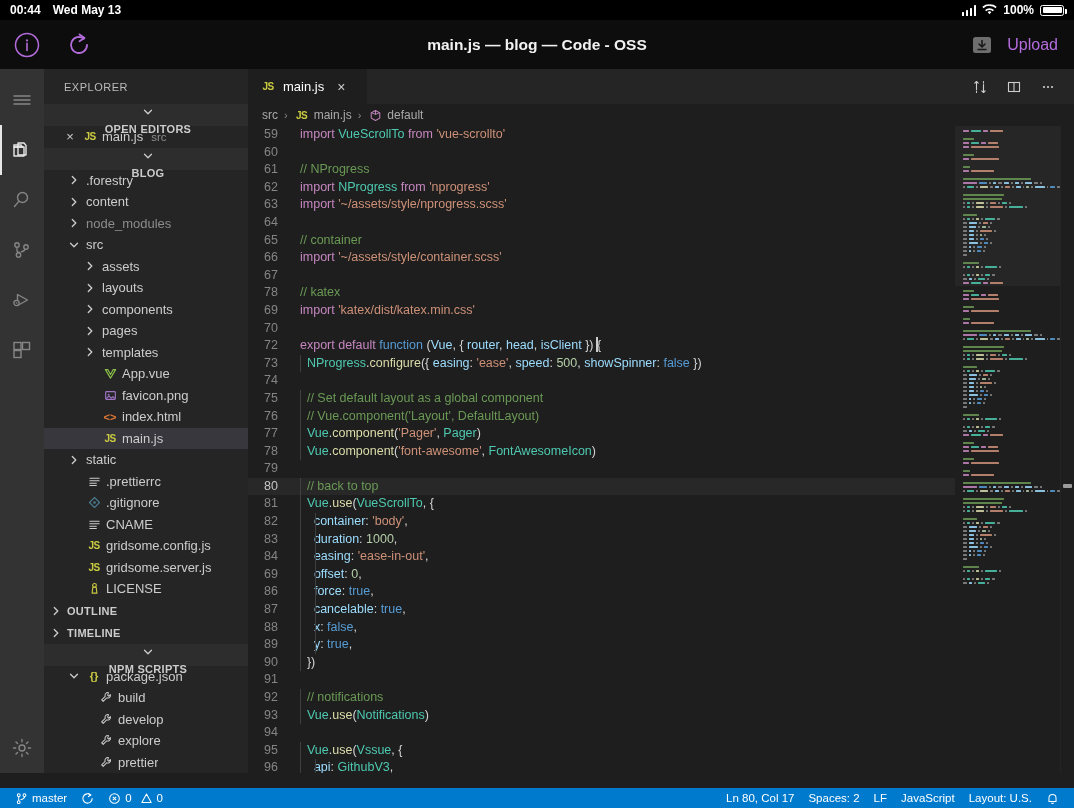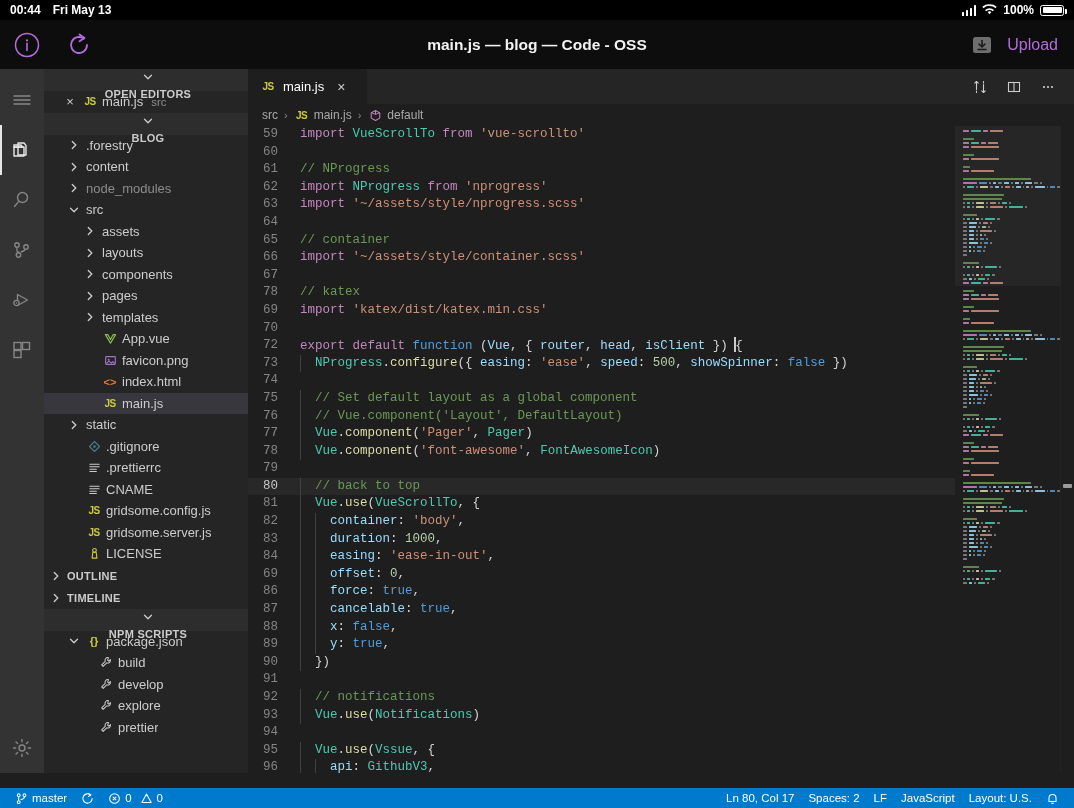--- a/index.html
+++ b/index.html
@@ -115,21 +115,21 @@
   .breadcrumb {
     height: 22px; display: flex; align-items: center; gap: 4px;
     padding-left: 14px; color: #a9a9a9; font-size: 12px; background: #1e1e1e; flex:none;
   }
   .bc-sep { color: #8a8a8a; font-size: 11px; margin: 0 2px;}
   .bc-item { display:flex; align-items:center; gap:4px; }
 
   .code-wrap { flex: 1; display: flex; position: relative; min-height: 0; overflow: hidden; background:#1e1e1e;}
   .code-scroll { flex: 1; position: relative; overflow: hidden; }
   .code {
-    font-family: Liberation Mono, monospace;
+    font-family: Liberation Sans, sans-serif;
     font-size: 12.5px; line-height: 17.6px;
   }
   .cline { display: flex; height: 17.6px; align-items: center; white-space: pre; }
   .cline.hl { background: #282828; }
   .lno {
     width: 44px; flex: none; text-align: right; padding-right: 14px;
     color: #858585; font-size: 12.5px;
   }
   .lno.cur { color: #c6c6c6; }
   .ctext { position: relative; padding-left: 8px; color: #d4d4d4; }
@@ -167,21 +167,21 @@
   svg { display: block; }
 </style>
 </head>
 <body>
 
 <div class="app">
 
   <div class="os-bar">
     <div class="os-left">
       <span>00:44</span>
-      <span>Fri May 13</span>
+      <span>Wed May 13</span>
     </div>
     <div class="os-right">
       <span class="sig-bars">
           <i></i>
           <i></i>
           <i></i>
           <i></i>
         </span>
       <span>
         <svg width="15" height="12" viewBox="0 0 16 12">
@@ -269,20 +269,21 @@
       <div class="act-spacer"></div>
       <div class="act-item">
         <svg width="24" height="24" viewBox="0 0 24 24">
             <circle cx="12" cy="12" r="3" fill="none" stroke="currentColor" stroke-width="1.4"></circle>
             <path d="M12 3.5v2.2M12 18.3v2.2M20.5 12h-2.2M5.7 12H3.5M18 6l-1.6 1.6M7.6 16.4L6 18M18 18l-1.6-1.6M7.6 7.6L6 6" stroke="currentColor" stroke-width="1.4" stroke-linecap="round"></path>
           </svg>
       </div>
     </div>
 
     <div class="sidebar">
+      <div class="side-title">EXPLORER</div>
 
       <div class="sect-head shaded">
         <span class="chev">
           <svg width="12" height="12" viewBox="0 0 12 12">
               <path d="M2.5 4.3L6 7.8l3.5-3.5" fill="none" stroke="currentColor" stroke-width="1.3" stroke-linecap="round" stroke-linejoin="round"></path>
             </svg>
         </span>
         <span>OPEN EDITORS</span>
       </div>
       <div class="row" style="padding-left:18px">
@@ -407,36 +408,36 @@
           <div class="row" style="padding-left: 22px;">
             <span class="chev">
               <svg width="12" height="12" viewBox="0 0 12 12">
                 <path d="M4.3 2.5L7.8 6l-3.5 3.5" fill="none" stroke="currentColor" stroke-width="1.3" stroke-linecap="round" stroke-linejoin="round"></path>
               </svg>
             </span>
             <span class="nm">static</span>
           </div>
           <div class="row" style="padding-left: 22px;">
             <span style="width:16px;flex:none"></span>
+            <span class="ficon pref-ico">
+              <svg width="13" height="13" viewBox="0 0 14 14">
+                <path d="M2 3.4h10M2 6.2h10M2 9h7M2 11.4h7" stroke="#cccccc" stroke-width="1.1" stroke-linecap="round"></path>
+              </svg>
+            </span>
+            <span class="nm">.prettierrc</span>
+          </div>
+          <div class="row" style="padding-left: 22px;">
+            <span style="width:16px;flex:none"></span>
             <span class="ficon git-ico">
               <svg width="13" height="13" viewBox="0 0 14 14">
                 <path d="M7 1.6l5.4 5.4L7 12.4 1.6 7z" fill="none" stroke="#4a7a8c" stroke-width="1.2" stroke-linejoin="round"></path>
                 <circle cx="7" cy="7" r="1.4" fill="#4a7a8c"></circle>
               </svg>
             </span>
             <span class="nm">.gitignore</span>
-          </div>
-          <div class="row" style="padding-left: 22px;">
-            <span style="width:16px;flex:none"></span>
-            <span class="ficon pref-ico">
-              <svg width="13" height="13" viewBox="0 0 14 14">
-                <path d="M2 3.4h10M2 6.2h10M2 9h7M2 11.4h7" stroke="#cccccc" stroke-width="1.1" stroke-linecap="round"></path>
-              </svg>
-            </span>
-            <span class="nm">.prettierrc</span>
           </div>
           <div class="row" style="padding-left: 22px;">
             <span style="width:16px;flex:none"></span>
             <span class="ficon pref-ico">
               <svg width="13" height="13" viewBox="0 0 14 14">
                 <path d="M2 3.4h10M2 6.2h10M2 9h7M2 11.4h7" stroke="#cccccc" stroke-width="1.1" stroke-linecap="round"></path>
               </svg>
             </span>
             <span class="nm">CNAME</span>
           </div>

